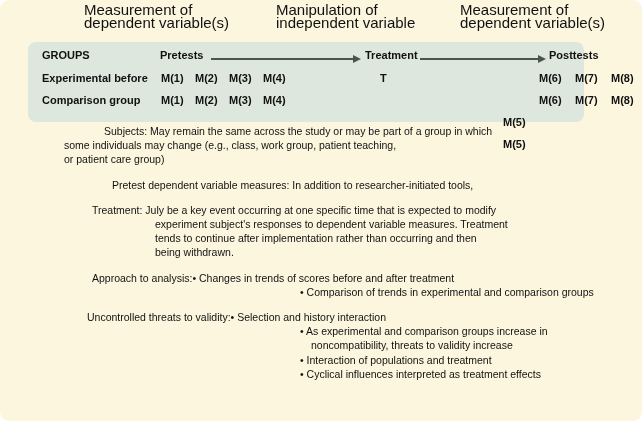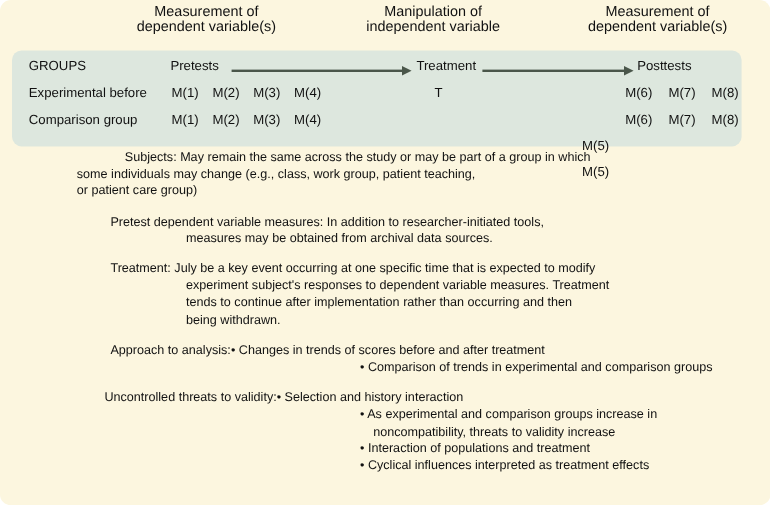--- a/index.html
+++ b/index.html
@@ -27,40 +27,40 @@
   
   .col-headers {
     position: absolute;
     top: 3px;
     left: 0;
     width: 642px;
     height: 36px;
   }
   .col-header {
     position: absolute;
-    text-align: center;
-    font-size: 12px;
+    font-size: 15px;
     line-height: 13px;
     color: #111;
   }
   .col-header .l1 { display: block; }
   .col-header .l2 { display: block; }
   #col-header-0 { left: 84px;  width: 176px; }
   #col-header-1 { left: 276px; width: 170px; }
   #col-header-2 { left: 460px; width: 176px; }
 
   
   #diagram-panel {
     position: absolute;
-    left: 10px;
+    left: 28px;
     top: 42px;
-    width: 608px;
+    width: 556px;
     height: 80px;
     background: #dde7de;
     border-radius: 8px;
+    font-weight: bold;
   }
 
   .drow {
     position: absolute;
     left: 0;
     width: 622px;
     height: 22px;
   }
   #row-header  { top: 3px; }
   #row-exp     { top: 26px; }
@@ -157,21 +157,21 @@
     white-space: pre;
   }
   .note-indent-1 { padding-left: 64px; }
   .note-indent-2 { padding-left: 155px; }
   .note-indent-3 { padding-left: 155px; }
   .note-indent-4 { padding-left: 300px; }
   .note-indent-5 { padding-left: 300px; }
   .note-indent-5b { padding-left: 311px; }
 
   .lead-1 { padding-left: 104px; }
-  .lead-2 { padding-left: 92px; }
+  .lead-2 { padding-left: 92px; margin-left: 20px; }
   .lead-3 { padding-left: 92px; }
   .lead-4 { padding-left: 92px; }
   .lead-5 { padding-left: 64px; margin-left: 23px; }
 </style>
 </head>
 <body>
 
 <div id="figure" style="background: rgb(252, 246, 223);">
 
   <div class="col-headers">
@@ -236,21 +236,20 @@
   <div id="notes">
 
     <div class="note-block">
       <span class="note-line lead-1">Subjects: May remain the same across the study or may be part of a group in which</span>
       <span class="note-line note-indent-1">some individuals may change (e.g., class, work group, patient teaching,</span>
       <span class="note-line note-indent-1">or patient care group)</span>
     </div>
 
     <div class="note-block">
       <span class="note-line lead-2">Pretest dependent variable measures: In addition to researcher-initiated tools,</span>
-      <span class="note-line note-indent-2">measures may be obtained from archival data sources.</span>
     </div>
 
     <div class="note-block">
       <span class="note-line lead-3">Treatment: July be a key event occurring at one specific time that is expected to modify</span>
       <span class="note-line note-indent-3">experiment subject's responses to dependent variable measures. Treatment</span>
       <span class="note-line note-indent-3">tends to continue after implementation rather than occurring and then</span>
       <span class="note-line note-indent-3">being withdrawn.</span>
     </div>
 
     <div class="note-block">

